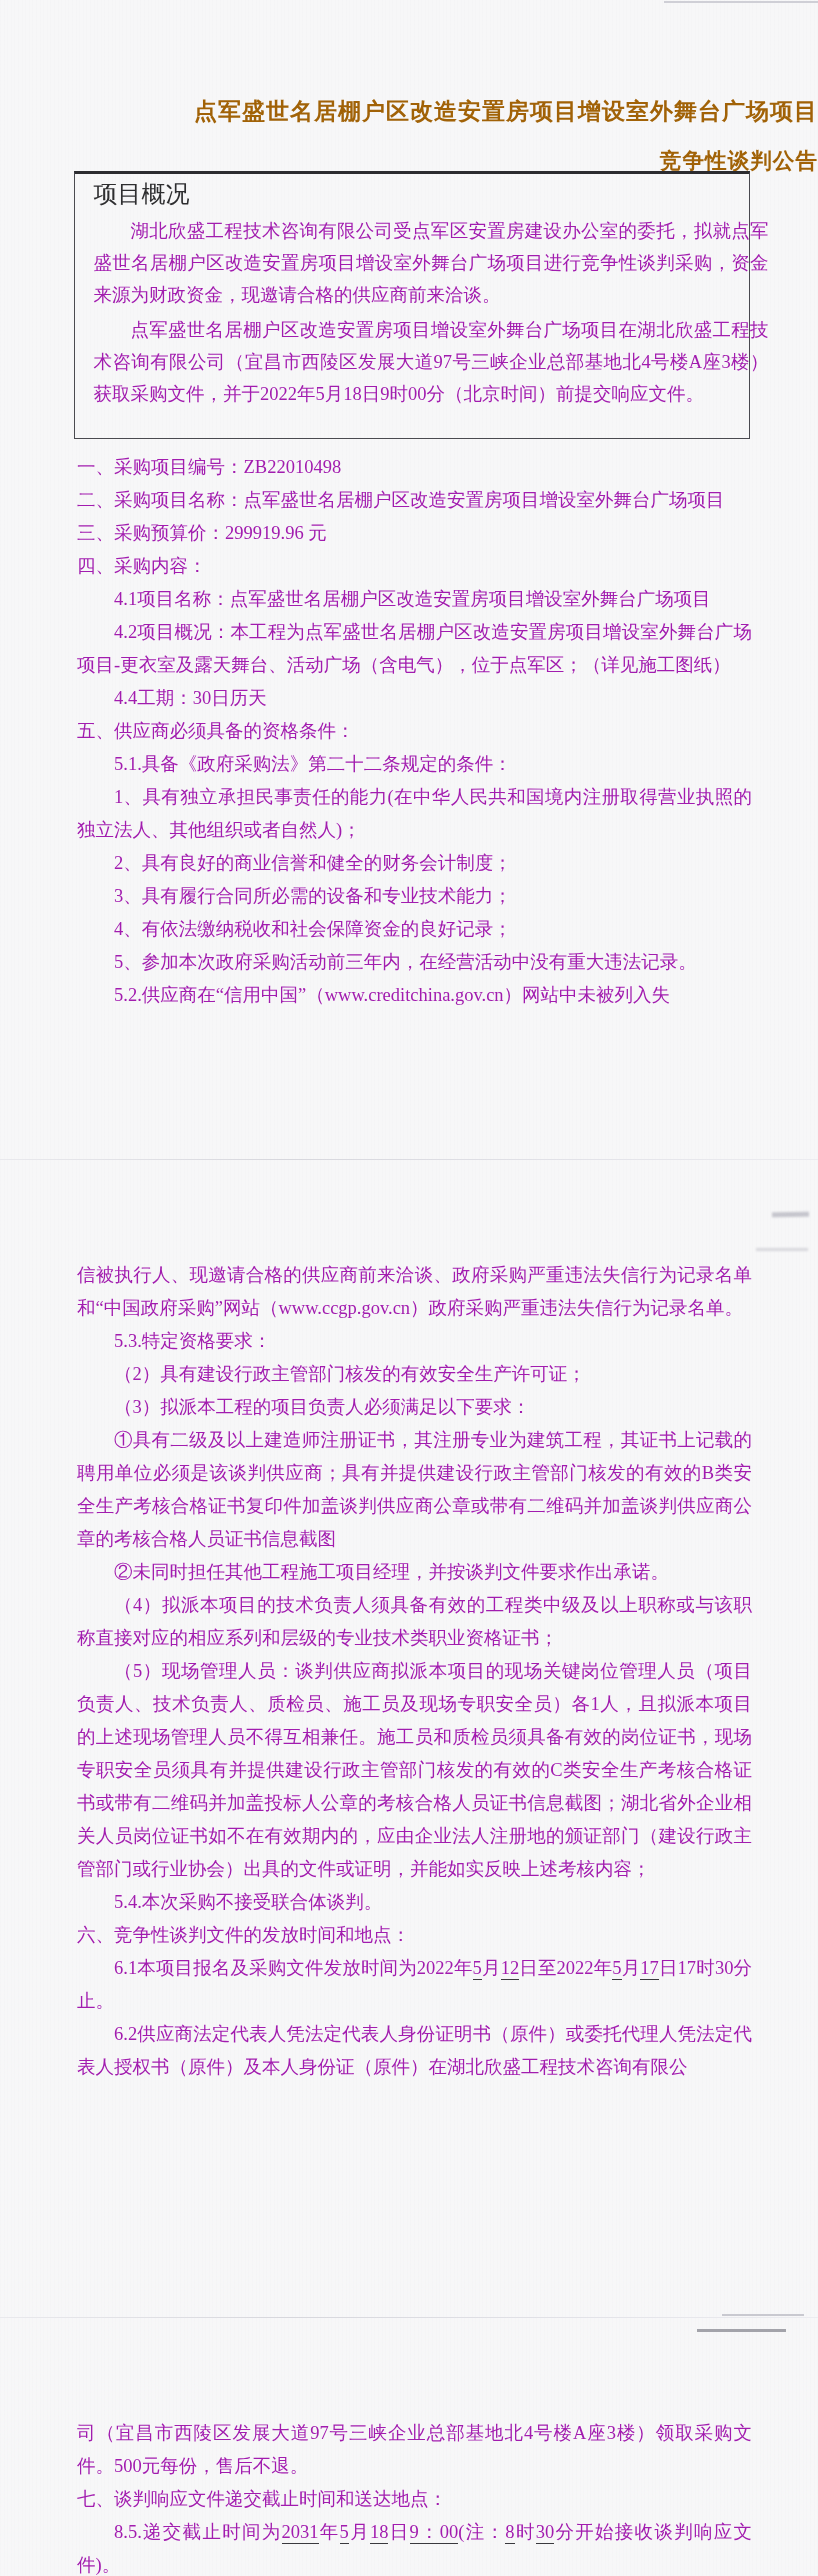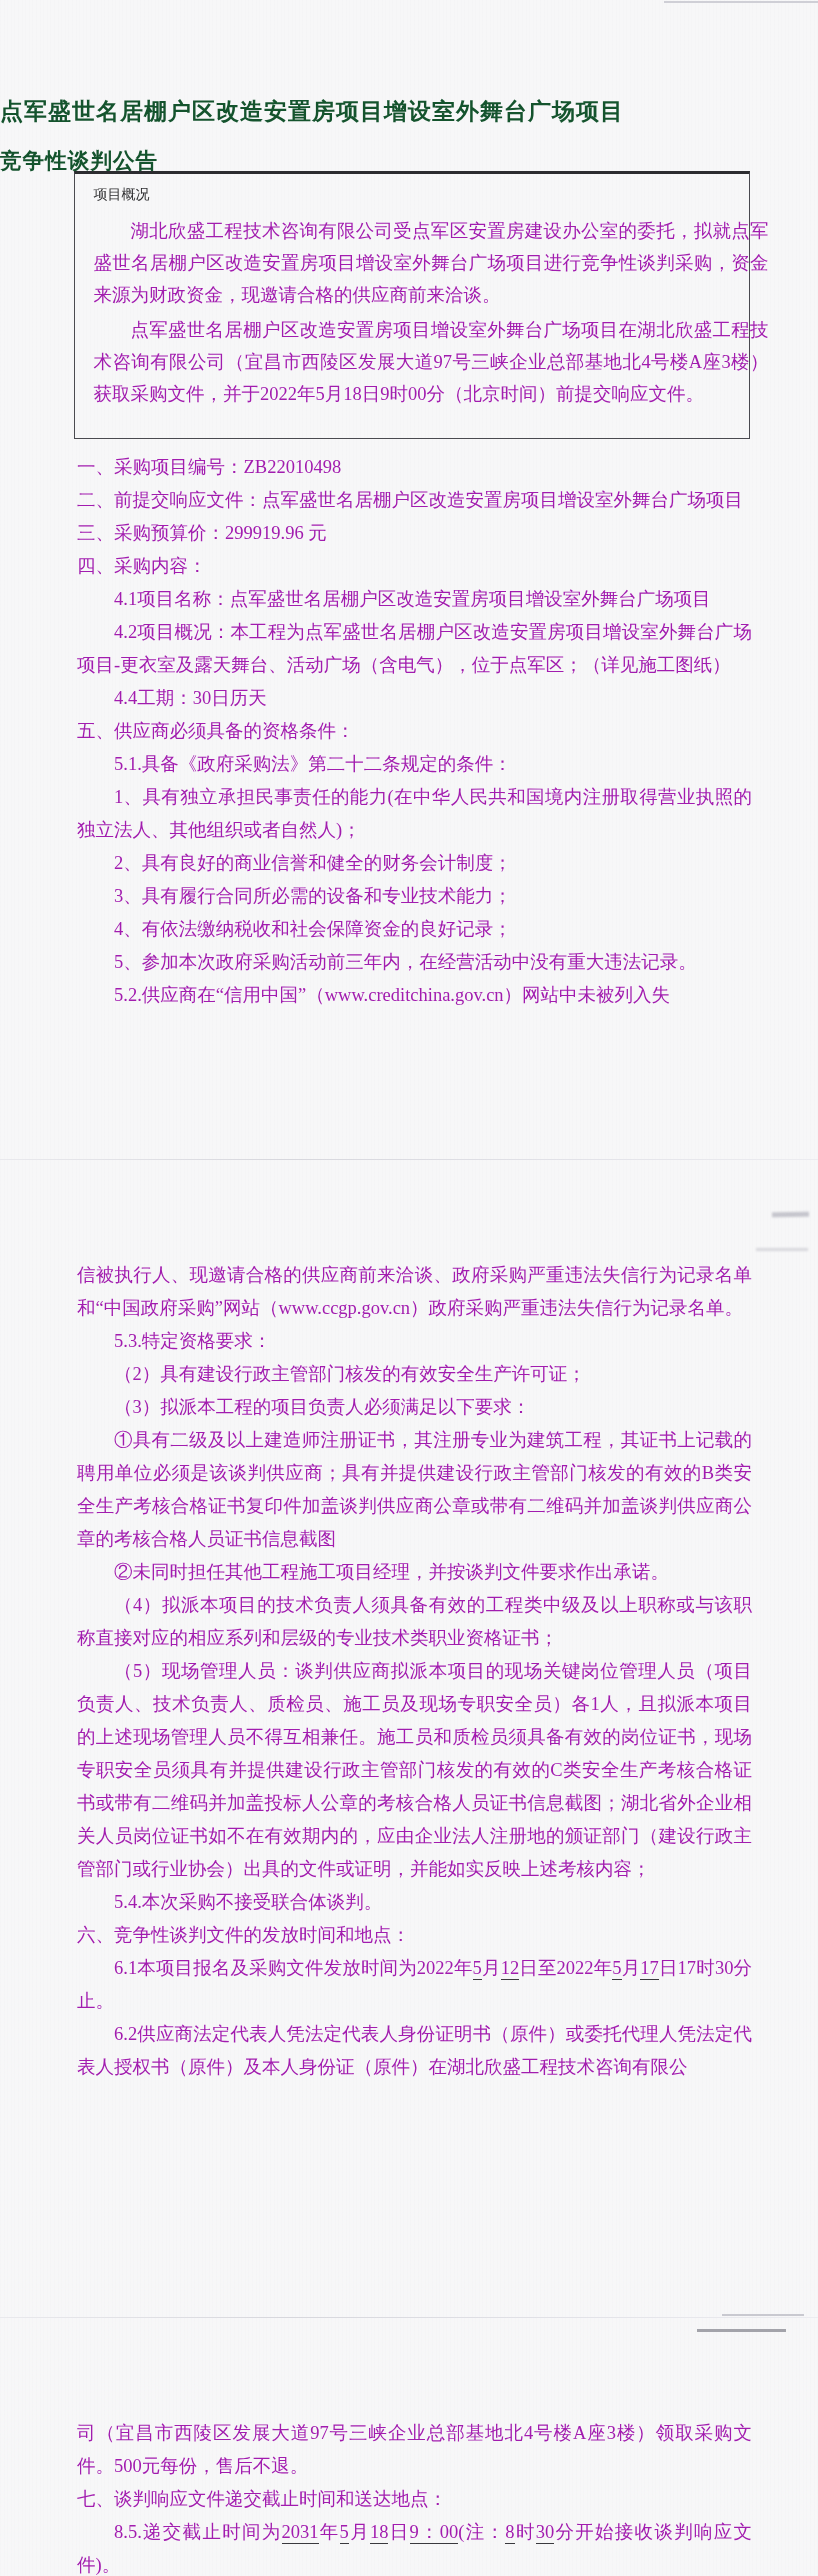--- a/index.html
+++ b/index.html
@@ -10,33 +10,33 @@
     color:#2e2e30;
     overflow:hidden;
   }
   
   body::before{
     content:"";position:absolute;inset:0;pointer-events:none;
     background:repeating-linear-gradient(90deg,rgba(70,70,90,.012) 0 1px,transparent 1px 3.6px);
   }
   .abs{position:absolute;}
   .doc-title{
-    left:0;width:818px;text-align:left;
+    left:0;width:818px;text-align:right;
     font-family:"Liberation Sans","DejaVu Sans",sans-serif;
-    font-weight:700;color:#14532d;letter-spacing:1px;
+    font-weight:700;color:#a16207;letter-spacing:1px;
   }
   #title-line1{top:96px;font-size:23px;}
   #title-line2{top:138px;font-size:21.6px;margin-top:8px;}
   
   #overview-box{
     left:74px;top:171px;width:676px;height:268px;box-sizing:border-box;
     border:1px solid #4a4a50;border-top:3.1px solid #2c2c30;
     padding:7.2px 18.5px 0 18.5px;background:transparent;
   }
-  #overview-heading{font-size:14px;line-height:27px;margin:0;font-weight:400;}
+  #overview-heading{font-size:24px;line-height:27px;margin:0;font-weight:400;}
   #overview-box .ln{line-height:32px;}
   #overview-box .ln + .ln{margin-top:3.1px;}
   #overview-box .ln:first-of-type{margin-top:7.2px;}
   
   .flow{width:675px;}
   .ln{
     margin:0;font-size:18.5px;line-height:33px;text-align:justify;
     overflow-wrap:break-word;color:#a21caf;
   }
   .ind1{text-indent:37px;}
@@ -73,21 +73,21 @@
 <div class="abs" id="overview-box">
   <p id="overview-heading">项目概况</p>
   <div class="flow">
       <p class="ln ind1"><span>湖北欣盛工程技术咨询有限公司受点军区安置房建设办公室的委托，拟就点军盛世名居棚户区改造安置房项目增设室外舞台广场项目进行竞争性谈判采购，资金来源为财政资金，现邀请合格的供应商前来洽谈。</span></p>
       <p class="ln ind1"><span>点军盛世名居棚户区改造安置房项目增设室外舞台广场项目在湖北欣盛工程技术咨询有限公司（宜昌市西陵区发展大道97号三峡企业总部基地北4号楼A座3楼）获取采购文件，并于2022年5月18日9时00分（北京时间）前提交响应文件。</span></p>
     </div>
 </div>
 
 <div class="abs flow" id="page1-body">
     <p class="ln ind0"><span>一、采购项目编号：ZB22010498</span></p>
-    <p class="ln ind0"><span>二、前提交响应文件：点军盛世名居棚户区改造安置房项目增设室外舞台广场项目</span></p>
+    <p class="ln ind0"><span>二、采购项目名称：点军盛世名居棚户区改造安置房项目增设室外舞台广场项目</span></p>
     <p class="ln ind0"><span>三、采购预算价：299919.96 元</span></p>
     <p class="ln ind0"><span>四、采购内容：</span></p>
     <p class="ln ind1"><span>4.1项目名称：点军盛世名居棚户区改造安置房项目增设室外舞台广场项目</span></p>
     <p class="ln ind1"><span>4.2项目概况：本工程为点军盛世名居棚户区改造安置房项目增设室外舞台广场项目-更衣室及露天舞台、活动广场（含电气），位于点军区；（详见施工图纸）</span></p>
     <p class="ln ind1"><span>4.4工期：30日历天</span></p>
     <p class="ln ind0"><span>五、供应商必须具备的资格条件：</span></p>
     <p class="ln ind1"><span>5.1.具备《政府采购法》第二十二条规定的条件：</span></p>
     <p class="ln ind1"><span>1、具有独立承担民事责任的能力(在中华人民共和国境内注册取得营业执照的独立法人、其他组织或者自然人)；</span></p>
     <p class="ln ind1"><span>2、具有良好的商业信誉和健全的财务会计制度；</span></p>
     <p class="ln ind1"><span>3、具有履行合同所必需的设备和专业技术能力；</span></p>

